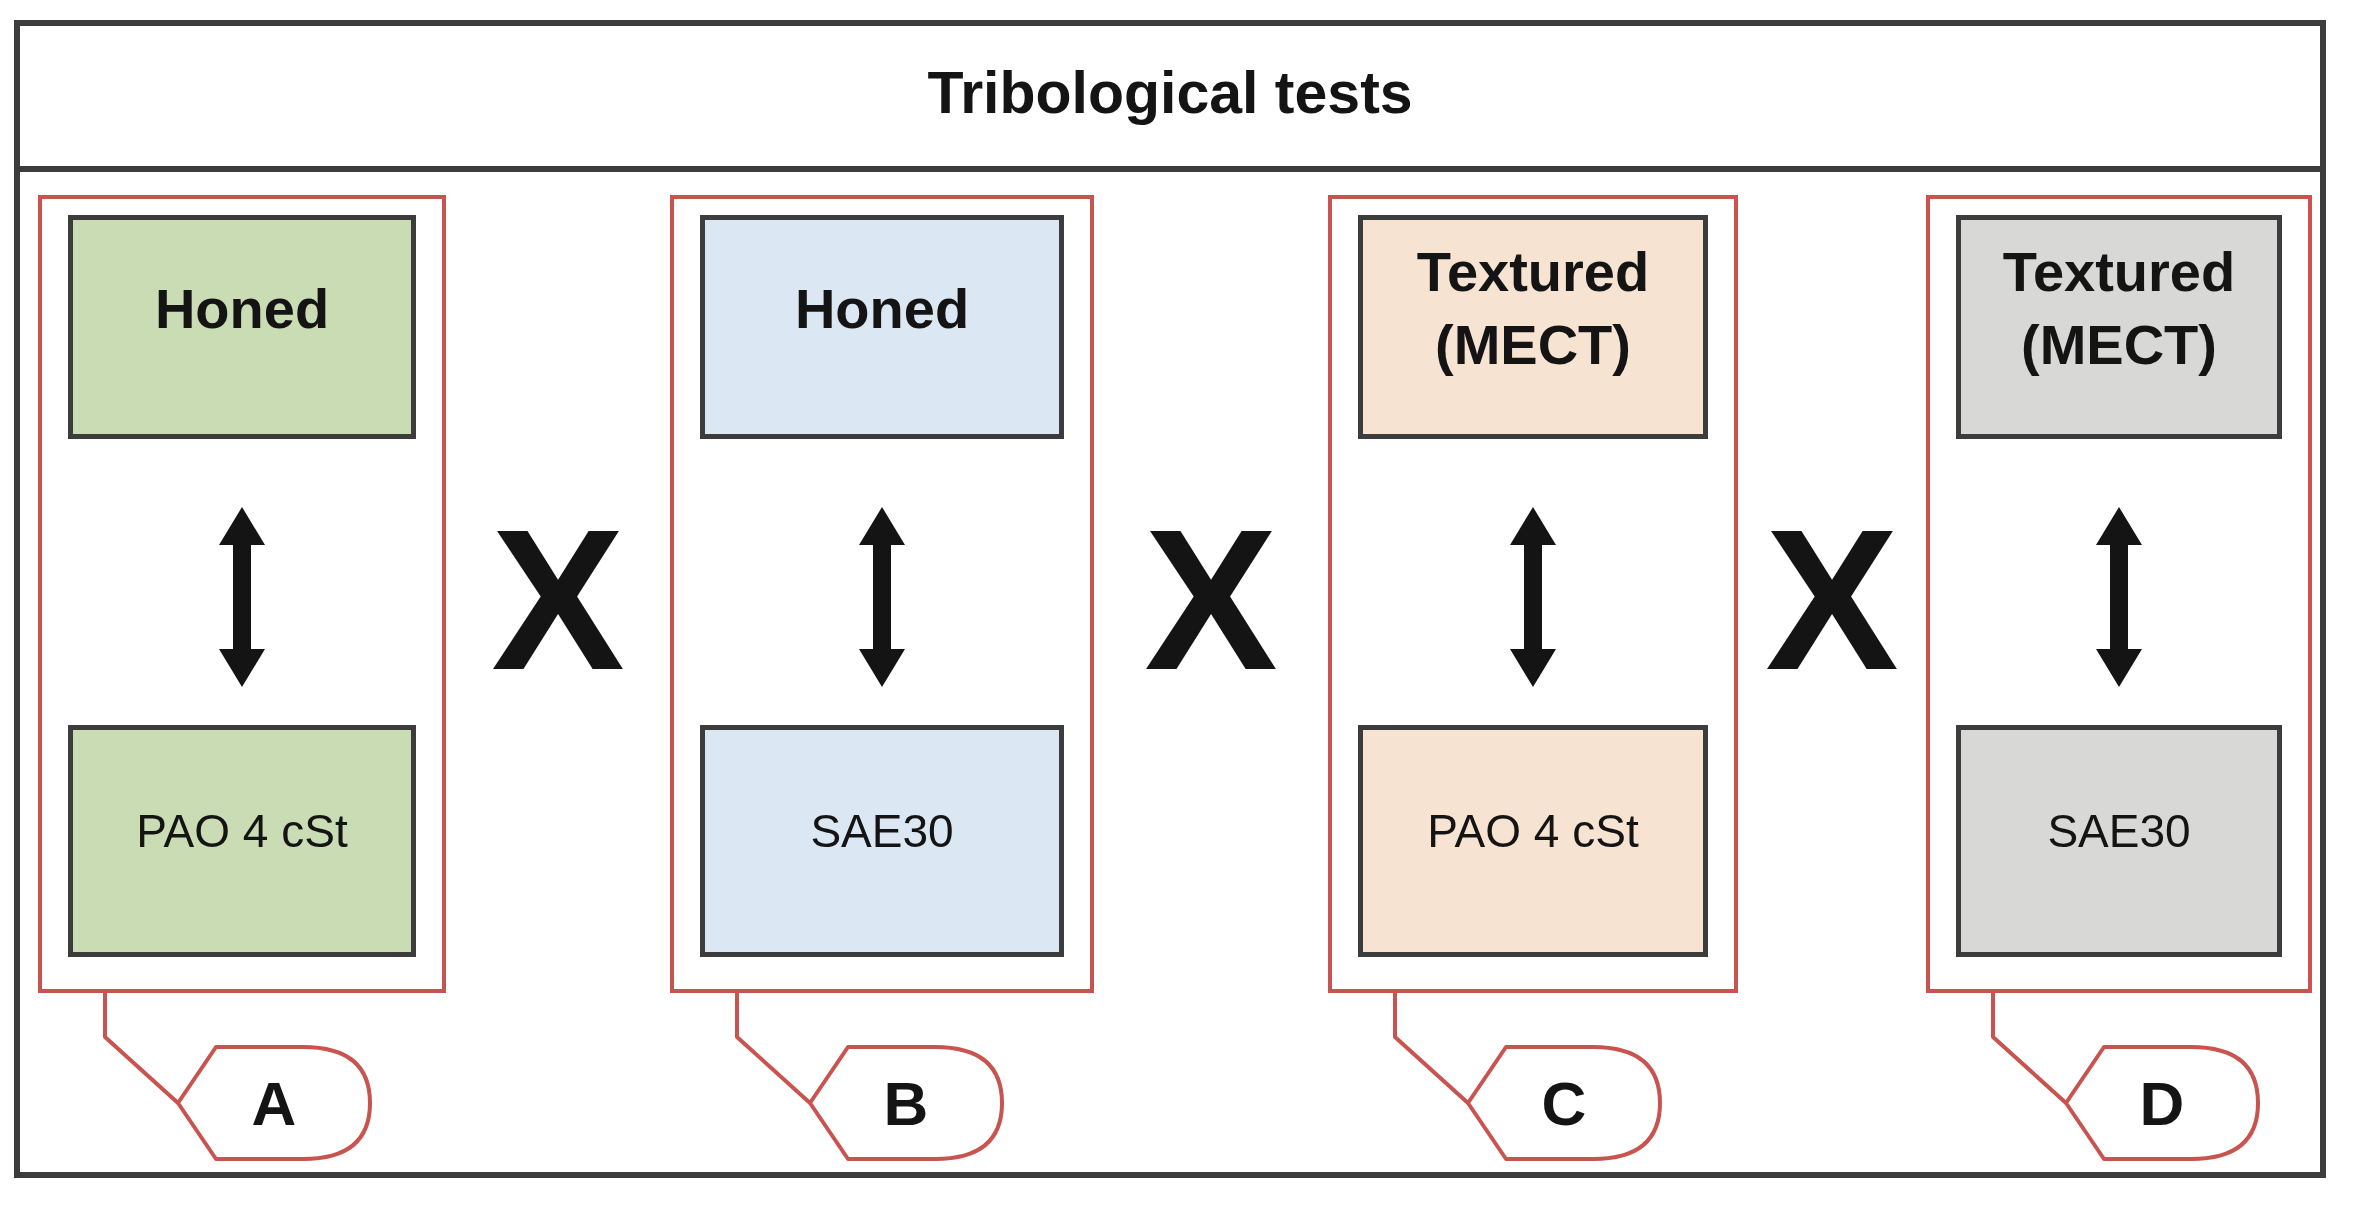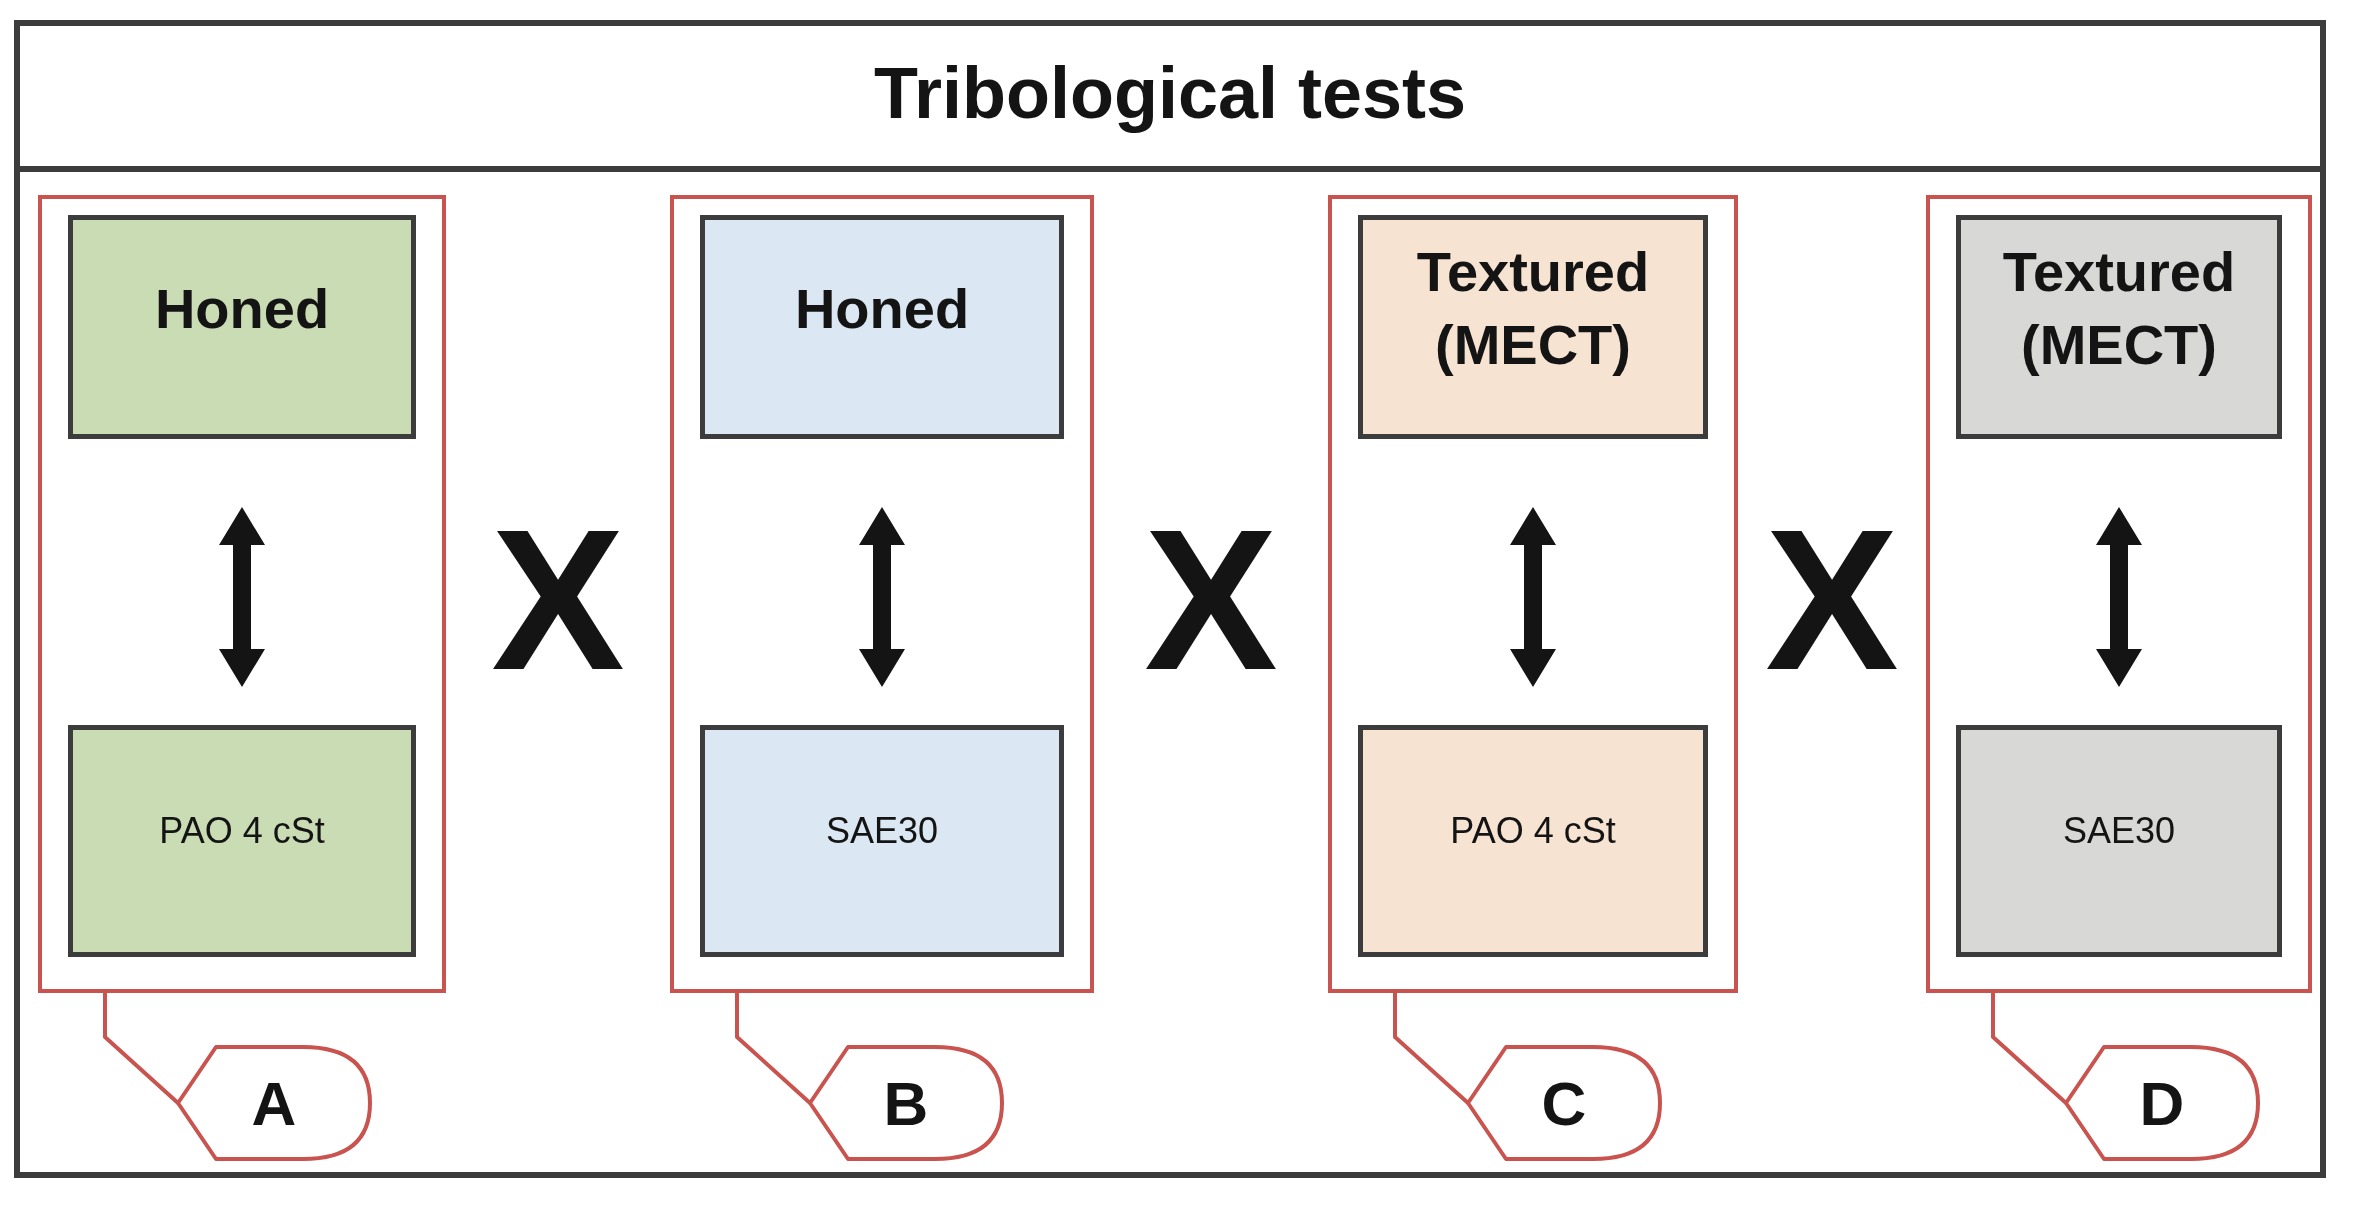--- a/index.html
+++ b/index.html
@@ -18,21 +18,21 @@
     background:#ffffff;
   }
   .title-band{
     position:absolute;left:14px;top:20px;
     width:2312px;height:146px;
     border-bottom:6px solid var(--dark);
     display:flex;align-items:center;justify-content:center;
   }
   .title-band h1{
     margin:0;
-    font-size:72px;font-weight:700;color:var(--ink);
+    font-size:59px;font-weight:700;color:var(--ink);
     letter-spacing:0px;
   }
   
   .group{
     position:absolute;top:195px;height:790px;
     border:4px solid var(--red);
     background:transparent;
   }
   .group-a{left:38px;width:400px;}
   .group-b{left:670px;width:416px;}
@@ -46,21 +46,21 @@
     text-align:center;
   }
   .surface-box{top:16px;height:214px;}
   .lubricant-box{top:526px;height:222px;}
   .surface-box .label{
     font-size:56px;font-weight:700;color:var(--ink);
     line-height:1.3;transform:translateY(-18px);
     padding:0 10px;
   }
   .lubricant-box .label{
-    font-size:36px;font-weight:400;color:var(--ink);
+    font-size:46px;font-weight:400;color:var(--ink);
     transform:translateY(-10px);
   }
   .updown-arrow{
     position:absolute;left:50%;top:306px;
     transform:translateX(-50%);
     width:54px;height:184px;
   }
   
   .cross{
     position:absolute;top:600px;

